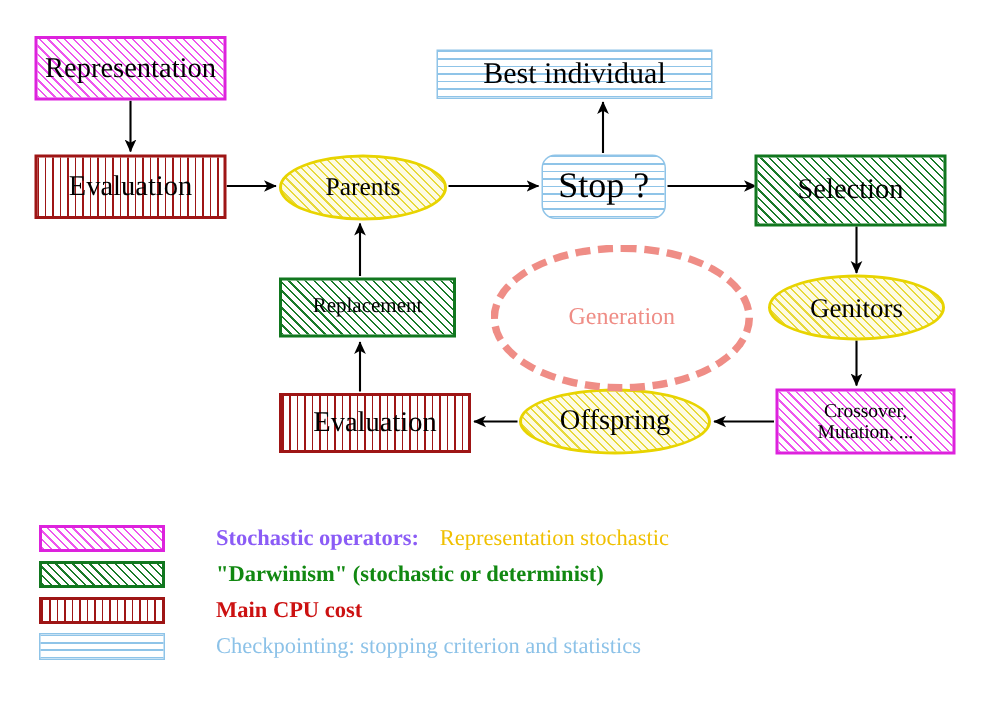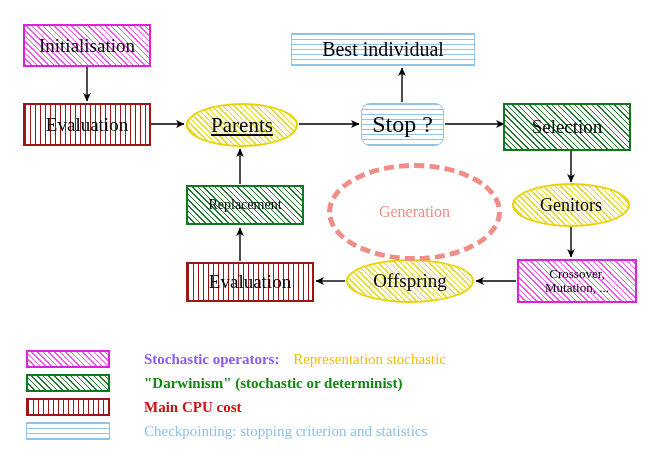--- a/index.html
+++ b/index.html
@@ -84,29 +84,29 @@
       <line x1="571" y1="147" x2="571" y2="182"></line>
       <line x1="571" y1="227" x2="571" y2="257"></line>
       <line x1="516" y1="281" x2="476" y2="281"></line>
       <line x1="345" y1="281" x2="316" y2="281"></line>
       <line x1="240" y1="261" x2="240" y2="228"></line>
       <line x1="240" y1="184" x2="240" y2="149"></line>
     </g>
   </svg>
 
   <div class="node fill-magenta" style="left:23px;top:24px;width:128px;height:43px;">
-    <span class="lbl" style="font-size:19px;">Initialisation</span>
+    <span class="lbl" style="font-size:19px;">Representation</span>
   </div>
 
   <div class="node fill-red" style="left:23px;top:103px;width:128px;height:43px;">
     <span class="lbl" style="font-size:19px;">Evaluation</span>
   </div>
 
   <div class="node fill-yellow-ell" style="left:186px;top:103px;width:112px;height:44px;">
-    <span class="lbl" style="font-size:21px;text-decoration:underline;">Parents</span>
+    <span class="lbl" style="font-size:17px;">Parents</span>
   </div>
 
   <div class="node fill-blue" style="left:291px;top:33px;width:184px;height:33px;">
     <span class="lbl" style="font-size:20px;">Best individual</span>
   </div>
 
   <div class="node fill-blue rounded" style="left:361px;top:103px;width:83px;height:43px;">
     <span class="lbl" style="font-size:24px;">Stop ?</span>
   </div>
 

